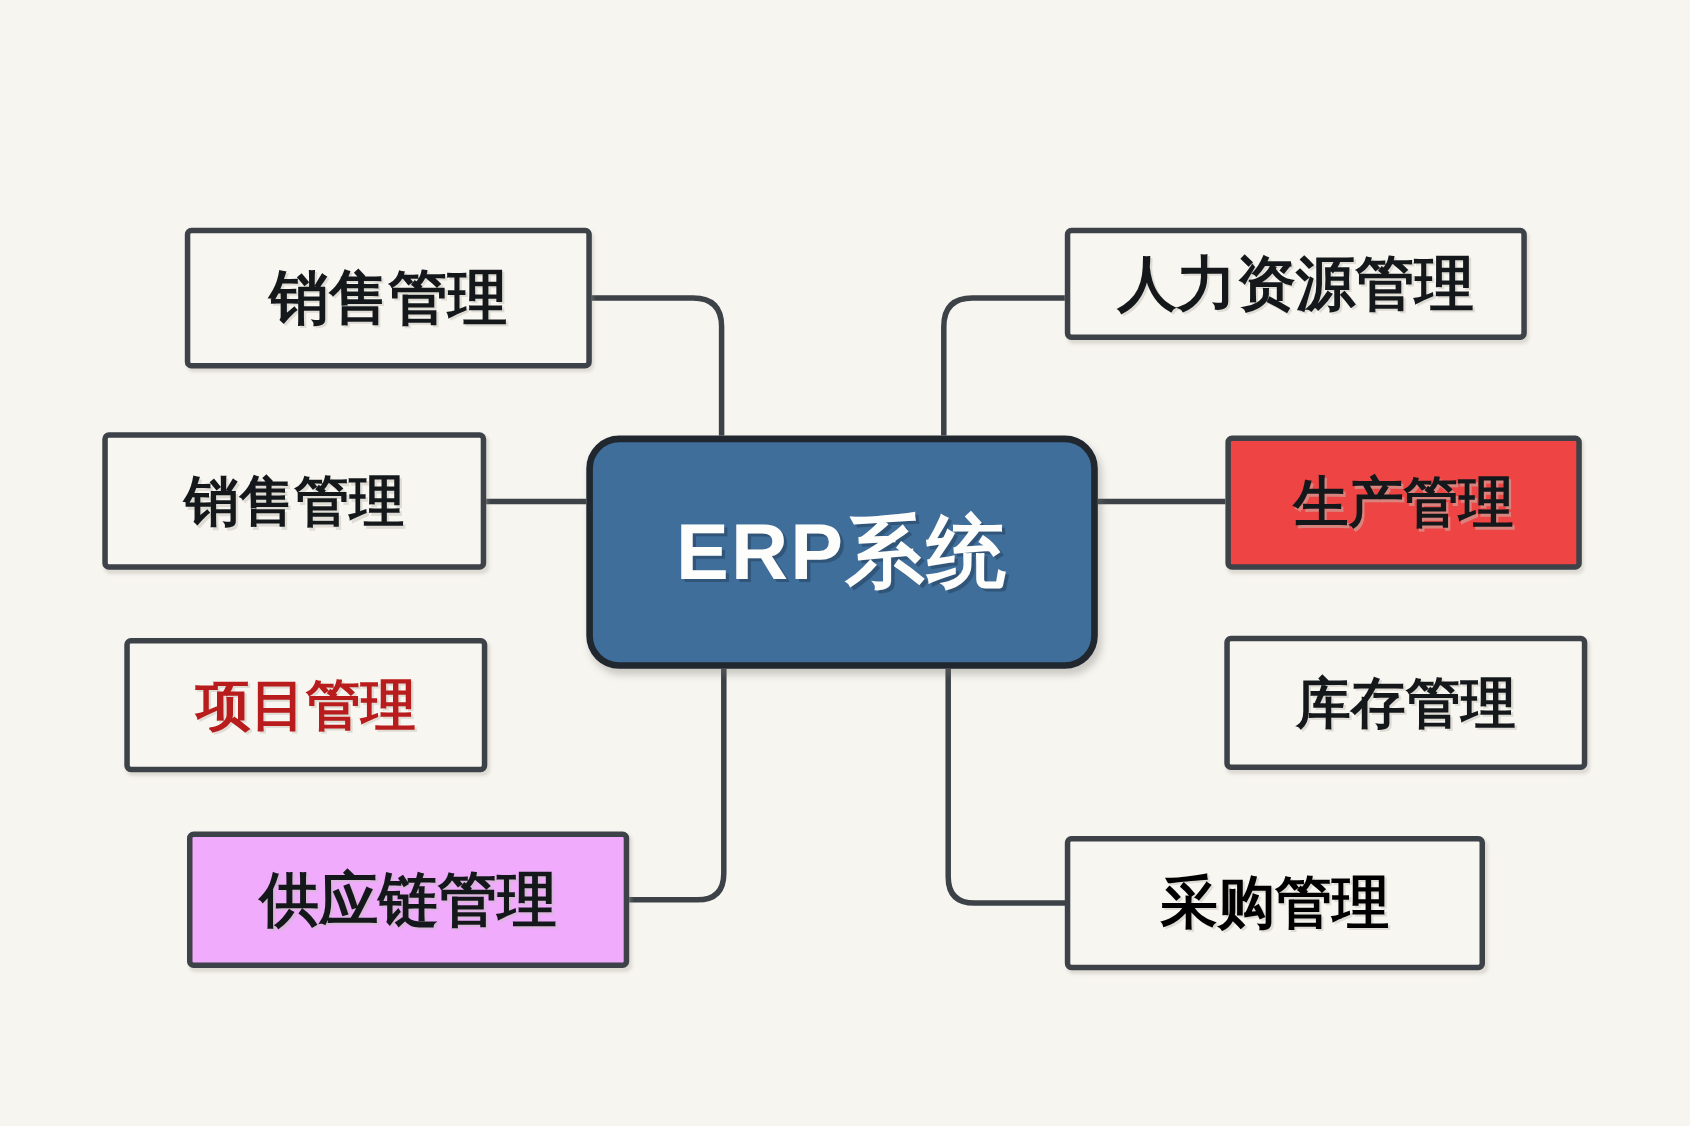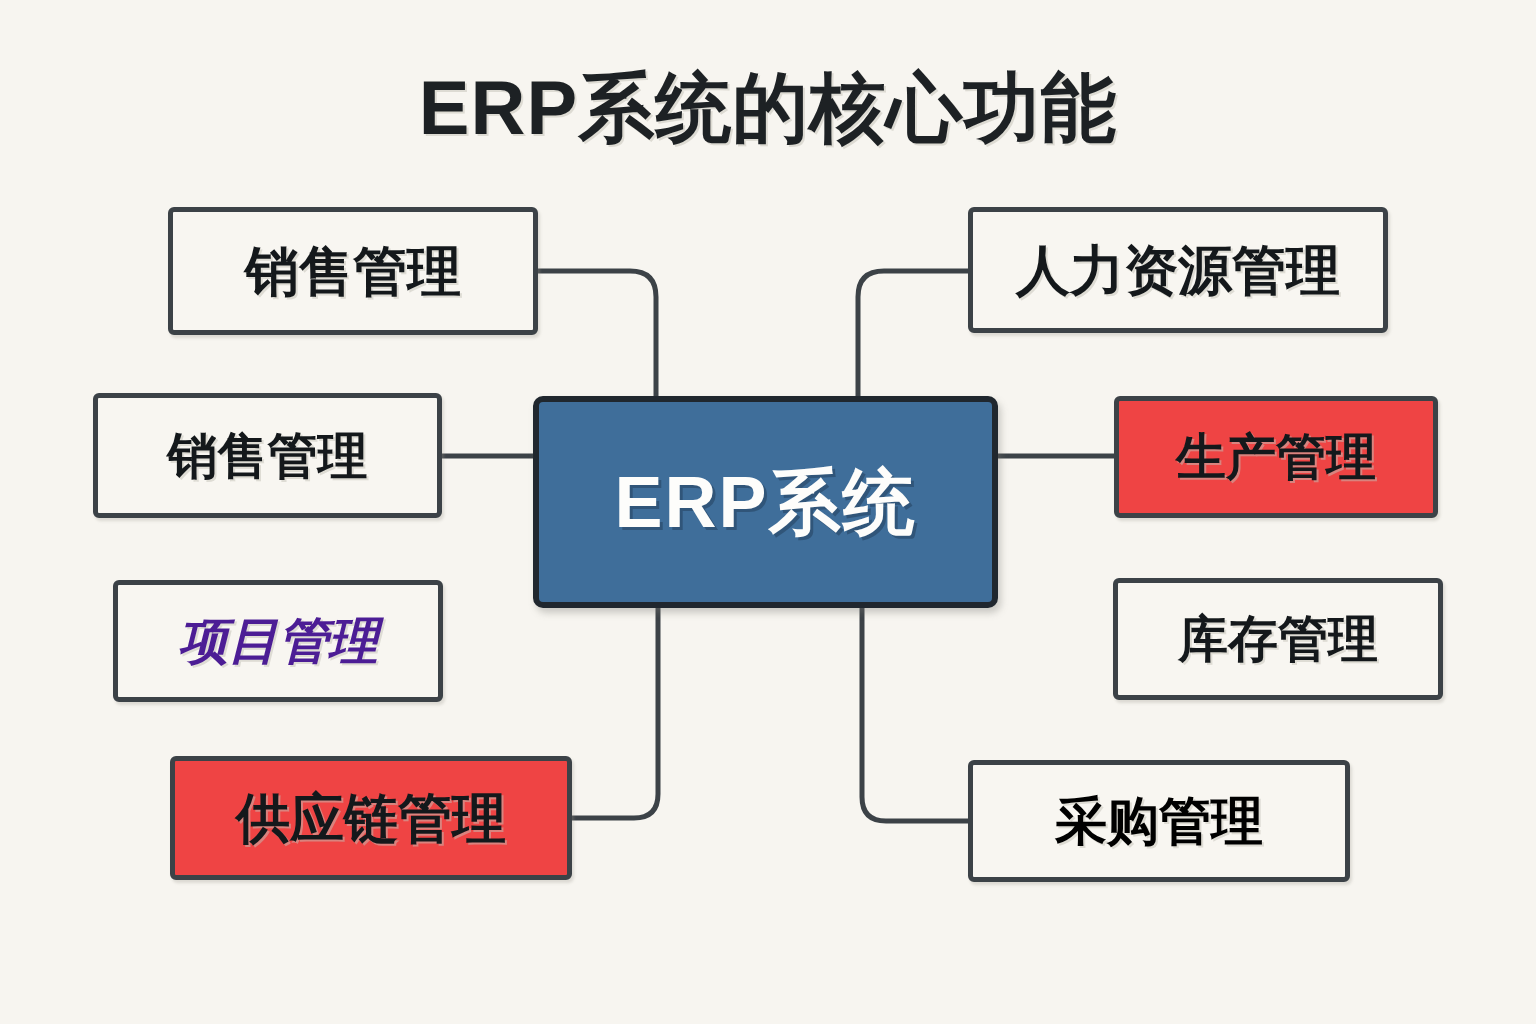--- a/index.html
+++ b/index.html
@@ -60,37 +60,36 @@
     z-index: 3;
     box-shadow: 2px 3px 3px rgba(160,156,147,0.30);
   }
   .node .label {
     text-shadow: 2px 2px 0 rgba(196,193,184,0.5);
     line-height: 1;
   }
   .node.center {
     background: #3f6e9a;
     border: 6px solid #000000;
-    border-radius: 10px;
+    border-radius: 30px;
     color: #fdfdfb;
     box-shadow: 3px 5px 7px rgba(120,120,115,0.35);
   }
   .node.center .label {
     font-size: 72px;
     letter-spacing: 2px;
     text-shadow: 3px 3px 0 rgba(36,66,94,0.55);
   }
   
 </style>
 </head>
 <body style="background: rgb(247, 245, 240);">
 
 <div id="canvas" style="background: rgb(247, 245, 240);">
 
-  <div class="title">ERP系统的核心功能</div>
 
   <svg id="connectors" viewBox="0 0 1536 1024" width="1536" height="1024">
     <defs>
       <linearGradient id="fadeLeft" x1="0" y1="0" x2="1" y2="0">
         <stop offset="0%" stop-color="#3c4247" stop-opacity="0"></stop>
         <stop offset="22%" stop-color="#3c4247" stop-opacity="0.75"></stop>
         <stop offset="45%" stop-color="#3c4247" stop-opacity="1"></stop>
         <stop offset="100%" stop-color="#3c4247" stop-opacity="1"></stop>
       </linearGradient>
       <linearGradient id="fadeMid" x1="0" y1="0" x2="1" y2="0">
@@ -114,27 +113,27 @@
       </g>
   </svg>
 
   <div id="node-layer">
       <div class="node" style="left: 168px; top: 207px; width: 370px; height: 128px; background: rgb(248, 246, 241); border-color: rgb(60, 66, 71); color: rgb(20, 24, 27);">
         <span class="label" style="font-size: 54px;">销售管理</span>
       </div>
       <div class="node" style="left: 93px; top: 393px; width: 349px; height: 125px; background: rgb(248, 246, 241); border-color: rgb(60, 66, 71); color: rgb(20, 24, 27);">
         <span class="label" style="font-size: 50px;">销售管理</span>
       </div>
-      <div class="node" style="left: 113px; top: 580px; width: 330px; height: 122px; background: rgb(248, 246, 241); border-color: rgb(60, 66, 71); color: #4c1d95; font-style: italic;">
+      <div class="node" style="left: 113px; top: 580px; width: 330px; height: 122px; background: rgb(248, 246, 241); border-color: rgb(60, 66, 71); color: #b91c1c;">
         <span class="label" style="font-size: 50px;">项目管理</span>
       </div>
-      <div class="node" style="left: 170px; top: 756px; width: 402px; height: 124px; background: #ef4444; border-color: rgb(60, 66, 71); color: rgb(20, 24, 27);">
+      <div class="node" style="left: 170px; top: 756px; width: 402px; height: 124px; background: #f0abfc; border-color: rgb(60, 66, 71); color: rgb(20, 24, 27);">
         <span class="label" style="font-size: 54px;">供应链管理</span>
       </div>
-      <div class="node" style="left: 968px; top: 207px; width: 420px; height: 126px; background: rgb(248, 246, 241); border-color: rgb(60, 66, 71); color: rgb(20, 24, 27);">
+      <div class="node" style="left: 968px; top: 207px; width: 420px; height: 102px; background: rgb(248, 246, 241); border-color: rgb(60, 66, 71); color: rgb(20, 24, 27);">
         <span class="label" style="font-size: 54px;">人力资源管理</span>
       </div>
       <div class="node" style="left: 1114px; top: 396px; width: 324px; height: 122px; background: #ef4444; border-color: rgb(60, 66, 71); color: rgb(20, 24, 27);">
         <span class="label" style="font-size: 50px;">生产管理</span>
       </div>
       <div class="node" style="left: 1113px; top: 578px; width: 330px; height: 122px; background: rgb(248, 246, 241); border-color: rgb(60, 66, 71); color: rgb(20, 24, 27); justify-content: center;">
         <span class="label" style="font-size: 50px;">库存管理</span>
       </div>
       <div class="node" style="left: 968px; top: 760px; width: 382px; height: 122px; background: rgb(248, 246, 241); border-color: rgb(60, 66, 71); color: #000000;">
         <span class="label" style="font-size: 52px;">采购管理</span>

